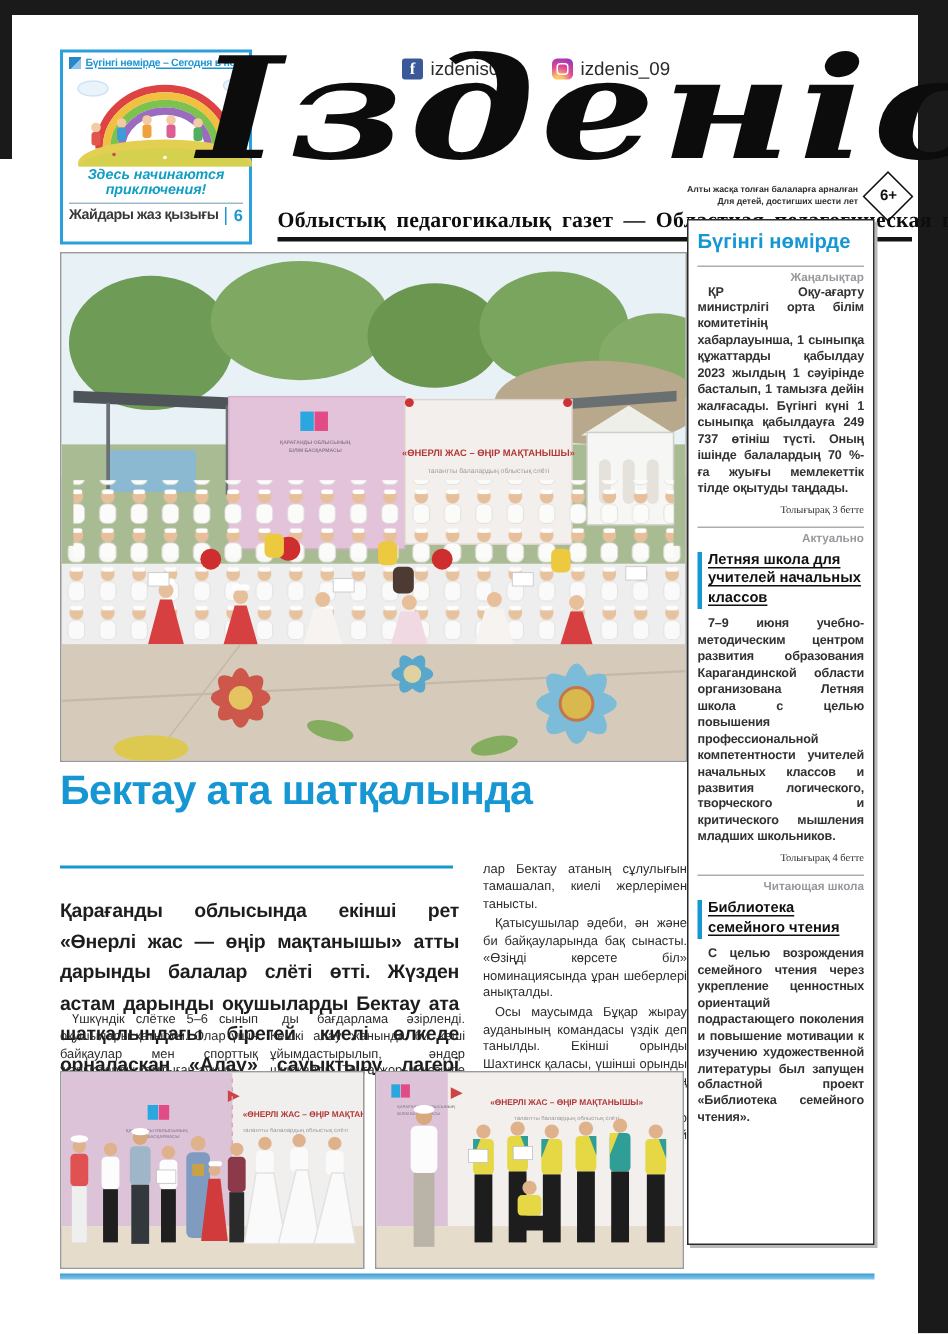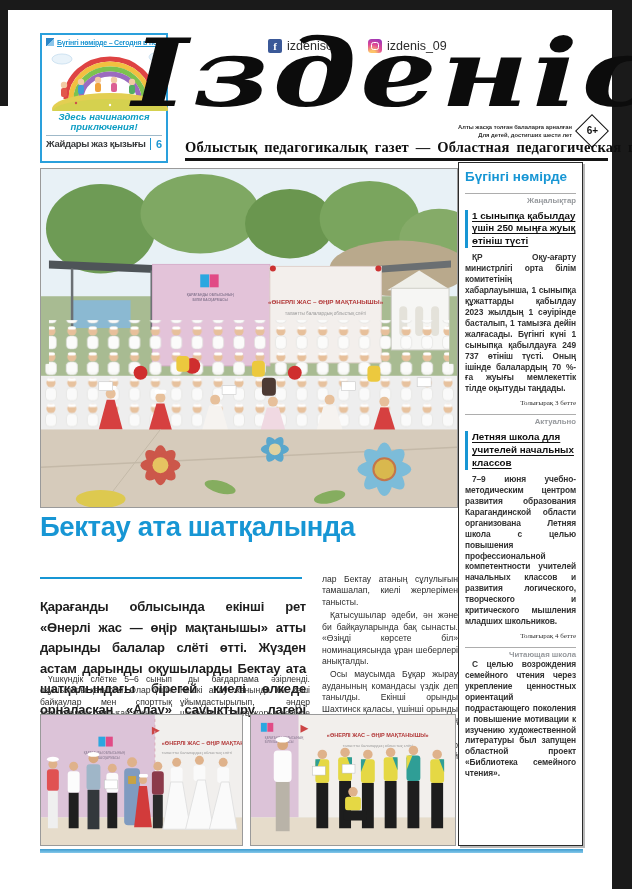--- a/index.html
+++ b/index.html
@@ -57,21 +57,21 @@
   .bodytxt p{margin:0 0 2px 0;text-indent:8px;}
   .col1{left:40px;top:674px;width:132px;}
   .col2{left:180px;top:674px;width:130px;}
   .col3{left:322px;top:574px;width:136px;}
   .photo1{left:40px;top:714px;width:203px;height:132px;}
   .photo2{left:250px;top:714px;width:206px;height:132px;}
   .bottom-rule{position:absolute;left:40px;top:849px;width:543px;height:4px;
                background:linear-gradient(#3d9ccf,#85c8ea);}
 
   
-  .sidebar{position:absolute;left:458px;top:162px;width:125px;height:684px;border:1.5px solid #2a2a2a;
+  .sidebar{position:absolute;left:458px;top:146px;width:125px;height:684px;border:1.5px solid #2a2a2a;
            box-sizing:border-box;background:#fff;box-shadow:2px 2px 0 #b9b9b9;padding:5px 6px;overflow:hidden;}
   .sb-header{font-size:13.5px;font-weight:bold;color:#1796d4;line-height:1.3;margin-bottom:2px;}
   .sb-label{border-top:1px solid #adadad;margin-top:7px;padding-top:2px;text-align:right;
             font-size:7.8px;font-weight:bold;color:#96999d;}
   .sb-title{margin:5px 0 4px 0;font-size:9.8px;font-weight:bold;color:#101010;line-height:1.32;
             border-left:3px solid #1796d4;padding-left:4px;text-decoration:underline;text-underline-offset:2px;}
   .sb-body{margin:0;font-size:8.4px;font-weight:bold;color:#323232;line-height:1.3;text-align:justify;text-indent:7px;letter-spacing:-0.1px;}
   .sb-more{text-align:right;font-family:"Liberation Serif",serif;font-size:7px;color:#2f2f2f;margin:5px 0 1px 0;}
 </style>
 </head>
@@ -353,32 +353,32 @@
   </svg>
   <div class="bottom-rule"></div>
 
   <aside class="sidebar">
     <div class="sb-header">
       <div>Бүгінгі нөмірде</div>
     </div>
 
     <section>
       <div class="sb-label">Жаңалықтар</div>
-      <h3 class="sb-title">1 сыныпқа қабылдау үшін 250 мыңға жуық өтініш түсті</h3>
       <p class="sb-body">ҚР Оқу-ағарту министрлігі орта білім комитетінің хабарлауынша, 1 сыныпқа құжаттарды қабылдау 2023 жылдың 1 сәуірінде басталып, 1 тамызға дейін жалғасады. Бүгінгі күні 1 сыныпқа қабылдауға 249 737 өтініш түсті. Оның ішінде балалардың 70 %-ға жуығы мемлекеттік тілде оқытуды таңдады.</p>
       <div class="sb-more">Толығырақ 3 бетте</div>
     </section>
 
     <section>
       <div class="sb-label">Актуально</div>
       <h3 class="sb-title">Летняя школа для учителей начальных классов</h3>
       <p class="sb-body">7–9 июня учебно-методическим центром развития образования Карагандинской области организована Летняя школа с целью повышения профессиональной компетентности учителей начальных классов и развития логического, творческого и критического мышления младших школьников.</p>
       <div class="sb-more">Толығырақ 4 бетте</div>
     </section>
 
     <section>
       <div class="sb-label">Читающая школа</div>
+      <h3 class="sb-title">Библиотека семейного чтения</h3>
       <p class="sb-body">С целью возрождения семейного чтения через укрепление ценностных ориентаций подрастающего поколения и повышение мотивации к изучению художественной литературы был запущен областной проект «Библиотека семейного чтения».</p>
 
     </section>
 
   </aside>
 </div>
 
 </body></html>

